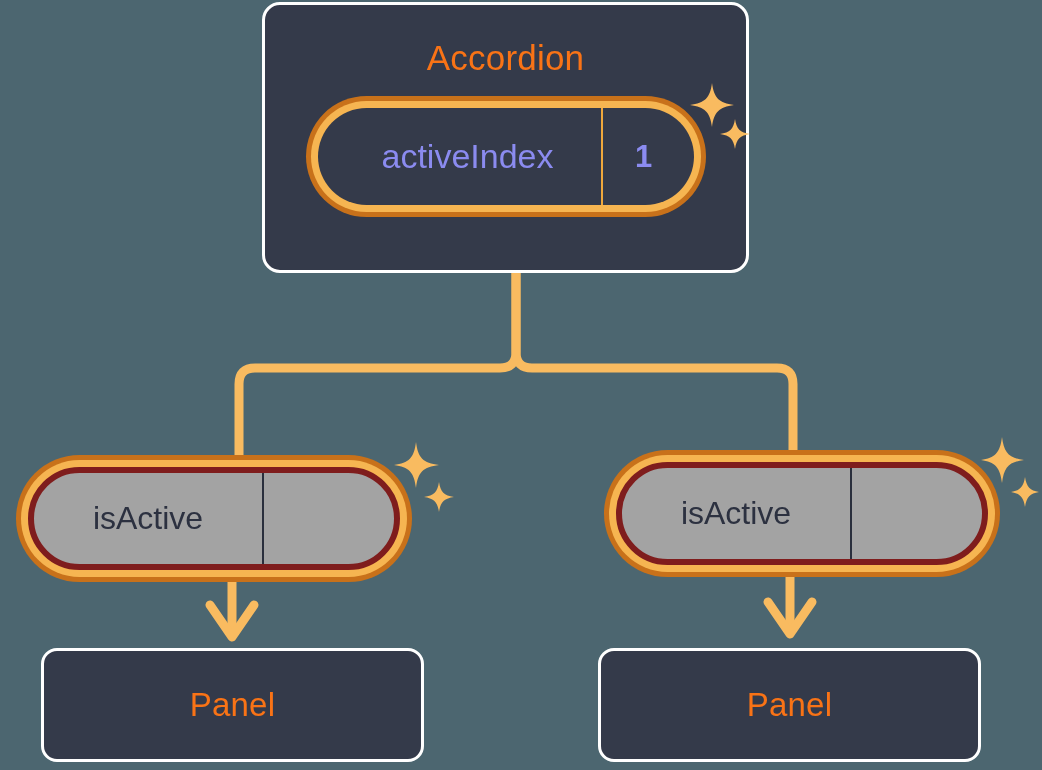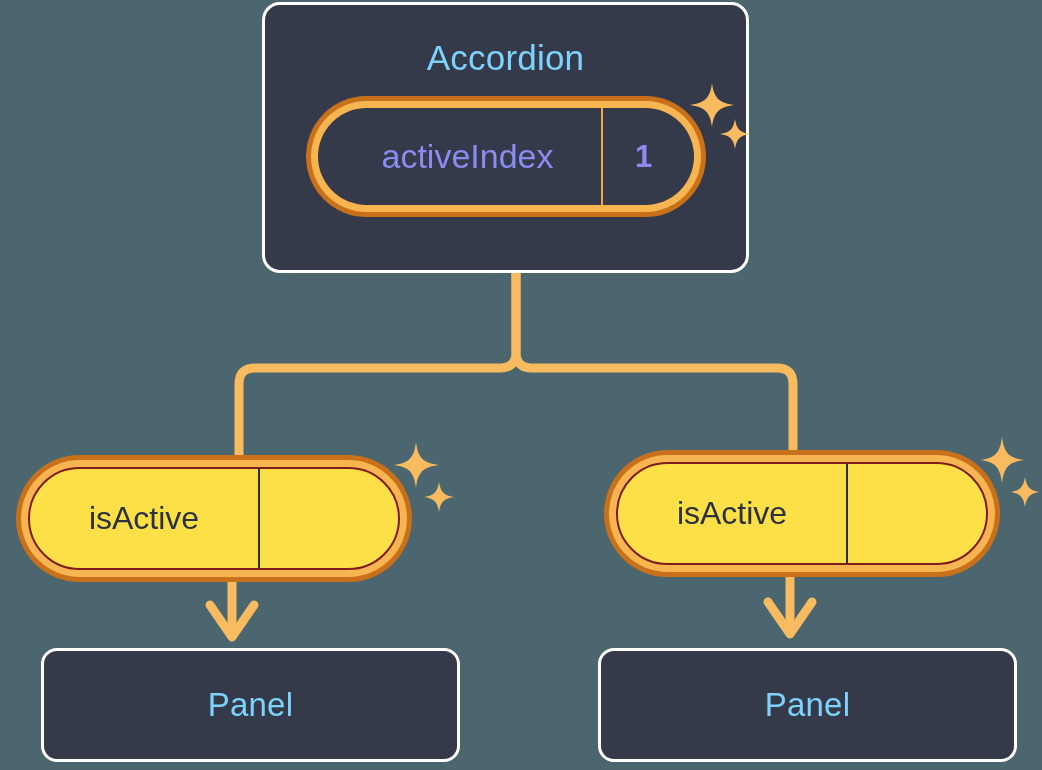--- a/index.html
+++ b/index.html
@@ -33,41 +33,41 @@
 
   
   .card {
     position: absolute;
     background: #343a4a;
     border: 3px solid #ffffff;
     border-radius: 18px;
     box-sizing: border-box;
   }
   .card-title {
-    color: #7dd3fc;
+    color: #f97316;
     font-size: 35px;
     font-weight: 400;
     text-align: center;
     letter-spacing: 0.2px;
     white-space: nowrap;
   }
 
   #accordion-card {
     left: 262px;
     top: 2px;
     width: 487px;
     height: 271px;
   }
   #accordion-card .card-title {
     margin-top: 33px;
   }
 
   .panel-card {
     top: 648px;
-    width: 419px;
+    width: 383px;
     height: 114px;
     border-radius: 16px;
     display: flex;
     align-items: center;
     justify-content: center;
   }
   #panel-card-left  { left: 41px; }
   #panel-card-right { left: 598px; }
   .panel-card .card-title {
     font-size: 33px;
@@ -105,22 +105,22 @@
   .pill-dark .pill-key,
   .pill-dark .pill-val {
     color: #8b8bf0;
   }
   .pill-dark .pill-divider {
     background: #f0a83c;
   }
 
   
   .pill-purple .pill-body {
-    background: #fde047;
-    border: 2px solid #7f1d1d;
+    background: #a3a3a3;
+    border: 6px solid #7f1d1d;
   }
   .pill-purple .pill-key,
   .pill-purple .pill-val {
     color: #2c3140;
   }
   .pill-purple .pill-divider {
     background: #2a2f3d;
   }
 
   .pill-key, .pill-val {

